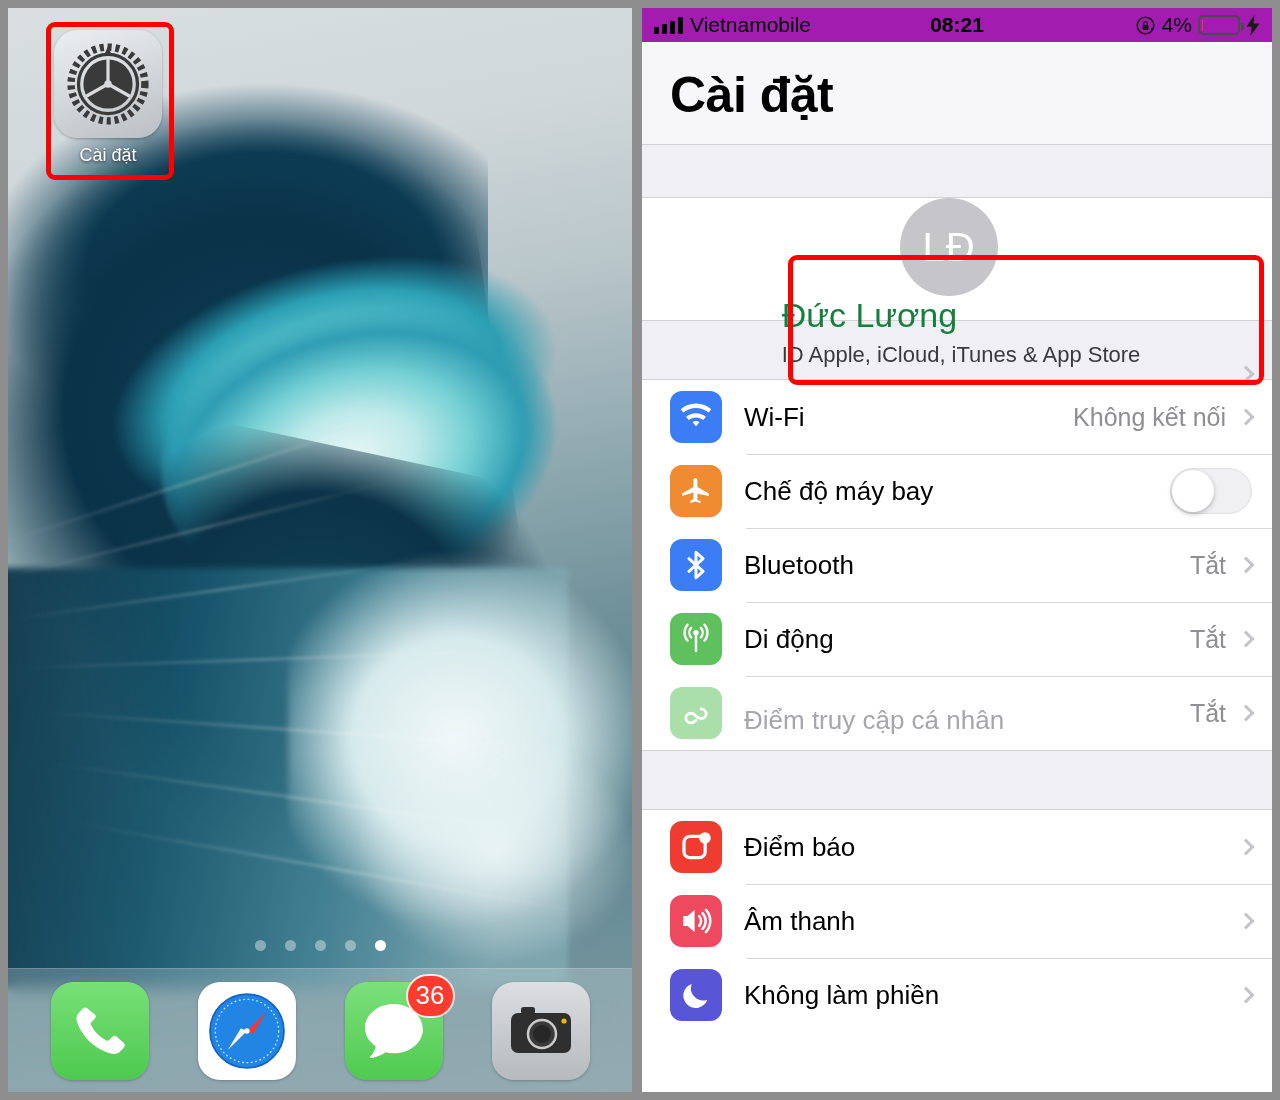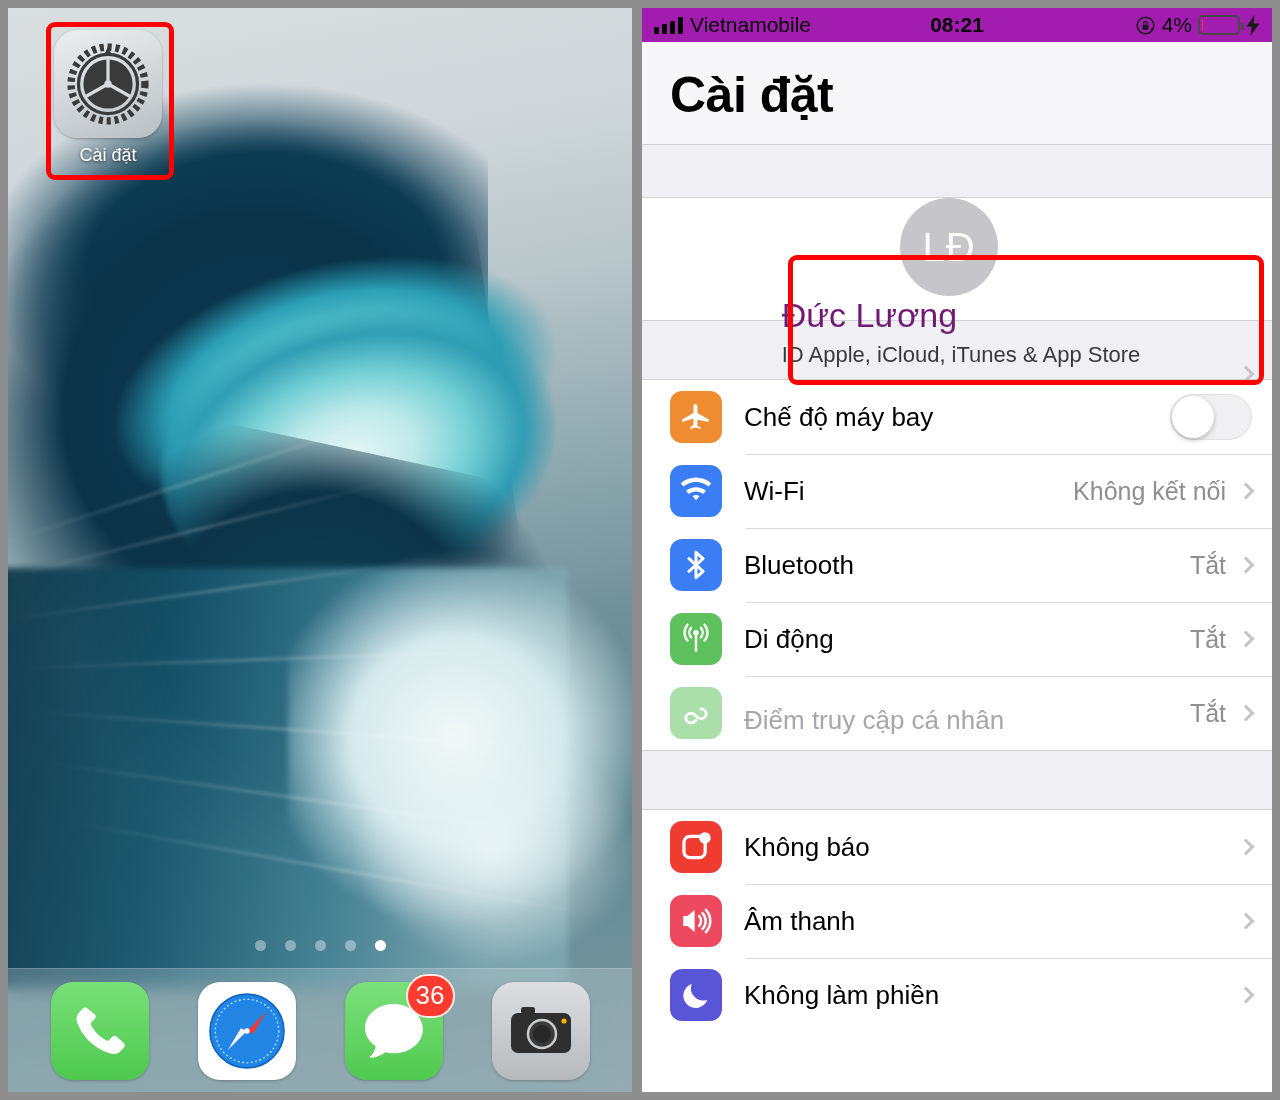--- a/index.html
+++ b/index.html
@@ -116,21 +116,21 @@
   .row-value { font-size:25px; color:#8e8e93; }
   .chev { width:12px; height:12px; border-right:3px solid #c4c4c8; border-bottom:3px solid #c4c4c8;
     transform: rotate(-45deg); }
 
   
   .acct-row { display:flex; align-items:center; height:122px; padding-left:28px; padding-right:20px; background:#fff;flex-direction:column; }
   .avatar { width:98px; height:98px; border-radius:50%; background:#c5c5ca; flex:0 0 98px;
     display:flex; align-items:center; justify-content:center; color:#fff; font-size:40px;
     letter-spacing:1px; margin-right:24px; }
   .acct-text { display:flex; flex-direction:column; gap:7px; }
-  .acct-name { font-size:34px; color:#701a75; }
+  .acct-name { font-size:34px; color:#15803d; }
   .acct-sub { font-size:22px; color:#3a3a3c; }
 
   .toggle { width:82px; height:46px; border-radius:23px; background:#f0f0f2;
     border:1px solid #e2e2e5; position:relative; box-shadow: inset 0 0 2px rgba(0,0,0,.05); }
   .toggle .knob { position:absolute; top:1px; left:1px; width:42px; height:42px; border-radius:50%;
     background:#fff; box-shadow: 0 2px 5px rgba(0,0,0,.25); }
 
   
   .anno { position:absolute; border:5px solid #fe0000; border-radius:9px;
     pointer-events:none; z-index:30; }
@@ -281,44 +281,44 @@
         <div class="row-right">
           <span class="chev"></span>
         </div>
       </div>
     </div>
 
     <div class="gap tall"></div>
 
     <div class="group" id="grp-conn">
         <div class="row">
-          <div class="ic" style="background: rgb(239, 139, 48);">
-            <svg width="34" height="34" viewBox="0 0 24 24" fill="#fff">
-              <path d="M21 15.5v-1.8l-8-4.6V4.4c0-.9-.6-1.6-1.4-1.6s-1.4.7-1.4 1.6v4.7l-8 4.6v1.8l8-2.5v4.6l-2.2 1.5v1.3l3.6-1 3.6 1v-1.3L13 18.6V14l8 1.5z"></path>
-            </svg>
-          </div>
-          <div class="row-label">Chế độ máy bay</div>
-          <div class="row-right">
-            <div class="toggle">
-              <span class="knob"></span>
-            </div>
-          </div>
-        </div>
-        <div class="row">
           <div class="ic" style="background: rgb(59, 125, 245);">
             <svg width="34" height="34" viewBox="0 0 24 24" fill="#fff">
               <path d="M12 18.6l2.4-2.9c-1.3-1.1-3.4-1.1-4.8 0L12 18.6z"></path>
               <path d="M12 12.3c1.9 0 3.7.7 5.1 1.9l1.9-2.3C17 10.2 14.6 9.3 12 9.3s-5 .9-7 2.6l1.9 2.3c1.4-1.2 3.2-1.9 5.1-1.9z"></path>
               <path d="M12 5.6c3.4 0 6.5 1.2 8.9 3.2l1.9-2.3C19.9 4 16.1 2.5 12 2.5S4.1 4 1.2 6.5l1.9 2.3C5.5 6.8 8.6 5.6 12 5.6z"></path>
             </svg>
           </div>
           <div class="row-label">Wi-Fi</div>
           <div class="row-right">
             <span class="row-value">Không kết nối</span>
             <span class="chev"></span>
+          </div>
+        </div>
+        <div class="row">
+          <div class="ic" style="background: rgb(239, 139, 48);">
+            <svg width="34" height="34" viewBox="0 0 24 24" fill="#fff">
+              <path d="M21 15.5v-1.8l-8-4.6V4.4c0-.9-.6-1.6-1.4-1.6s-1.4.7-1.4 1.6v4.7l-8 4.6v1.8l8-2.5v4.6l-2.2 1.5v1.3l3.6-1 3.6 1v-1.3L13 18.6V14l8 1.5z"></path>
+            </svg>
+          </div>
+          <div class="row-label">Chế độ máy bay</div>
+          <div class="row-right">
+            <div class="toggle">
+              <span class="knob"></span>
+            </div>
           </div>
         </div>
         <div class="row">
           <div class="ic" style="background: rgb(59, 125, 245);">
             <svg width="34" height="34" viewBox="0 0 24 24" fill="none" stroke="#fff" stroke-width="2.1" stroke-linejoin="round" stroke-linecap="round">
               <path d="M7 7.5l10 9-5 4.5V3l5 4.5-10 9"></path>
             </svg>
           </div>
           <div class="row-label">Bluetooth</div>
           <div class="row-right">
@@ -358,21 +358,21 @@
     <div class="gap tall"></div>
 
     <div class="group" id="grp-alerts">
         <div class="row">
           <div class="ic" style="background: rgb(239, 59, 48);">
             <svg width="34" height="34" viewBox="0 0 24 24">
               <rect x="3.5" y="4.5" width="15" height="15" rx="4.2" fill="none" stroke="#fff" stroke-width="2.3"></rect>
               <circle cx="18.3" cy="5.6" r="4.1" fill="#fff"></circle>
             </svg>
           </div>
-          <div class="row-label">Không báo</div>
+          <div class="row-label">Điểm báo</div>
           <div class="row-right">
             <span class="chev"></span>
           </div>
         </div>
         <div class="row">
           <div class="ic" style="background: rgb(237, 74, 95);">
             <svg width="34" height="34" viewBox="0 0 24 24" fill="#fff">
               <path d="M11 4.2L6 8.4H3v7.2h3l5 4.2z"></path>
               <g fill="none" stroke="#fff" stroke-width="1.8" stroke-linecap="round">
                 <path d="M14.2 8.6a4.9 4.9 0 0 1 0 6.8"></path>

